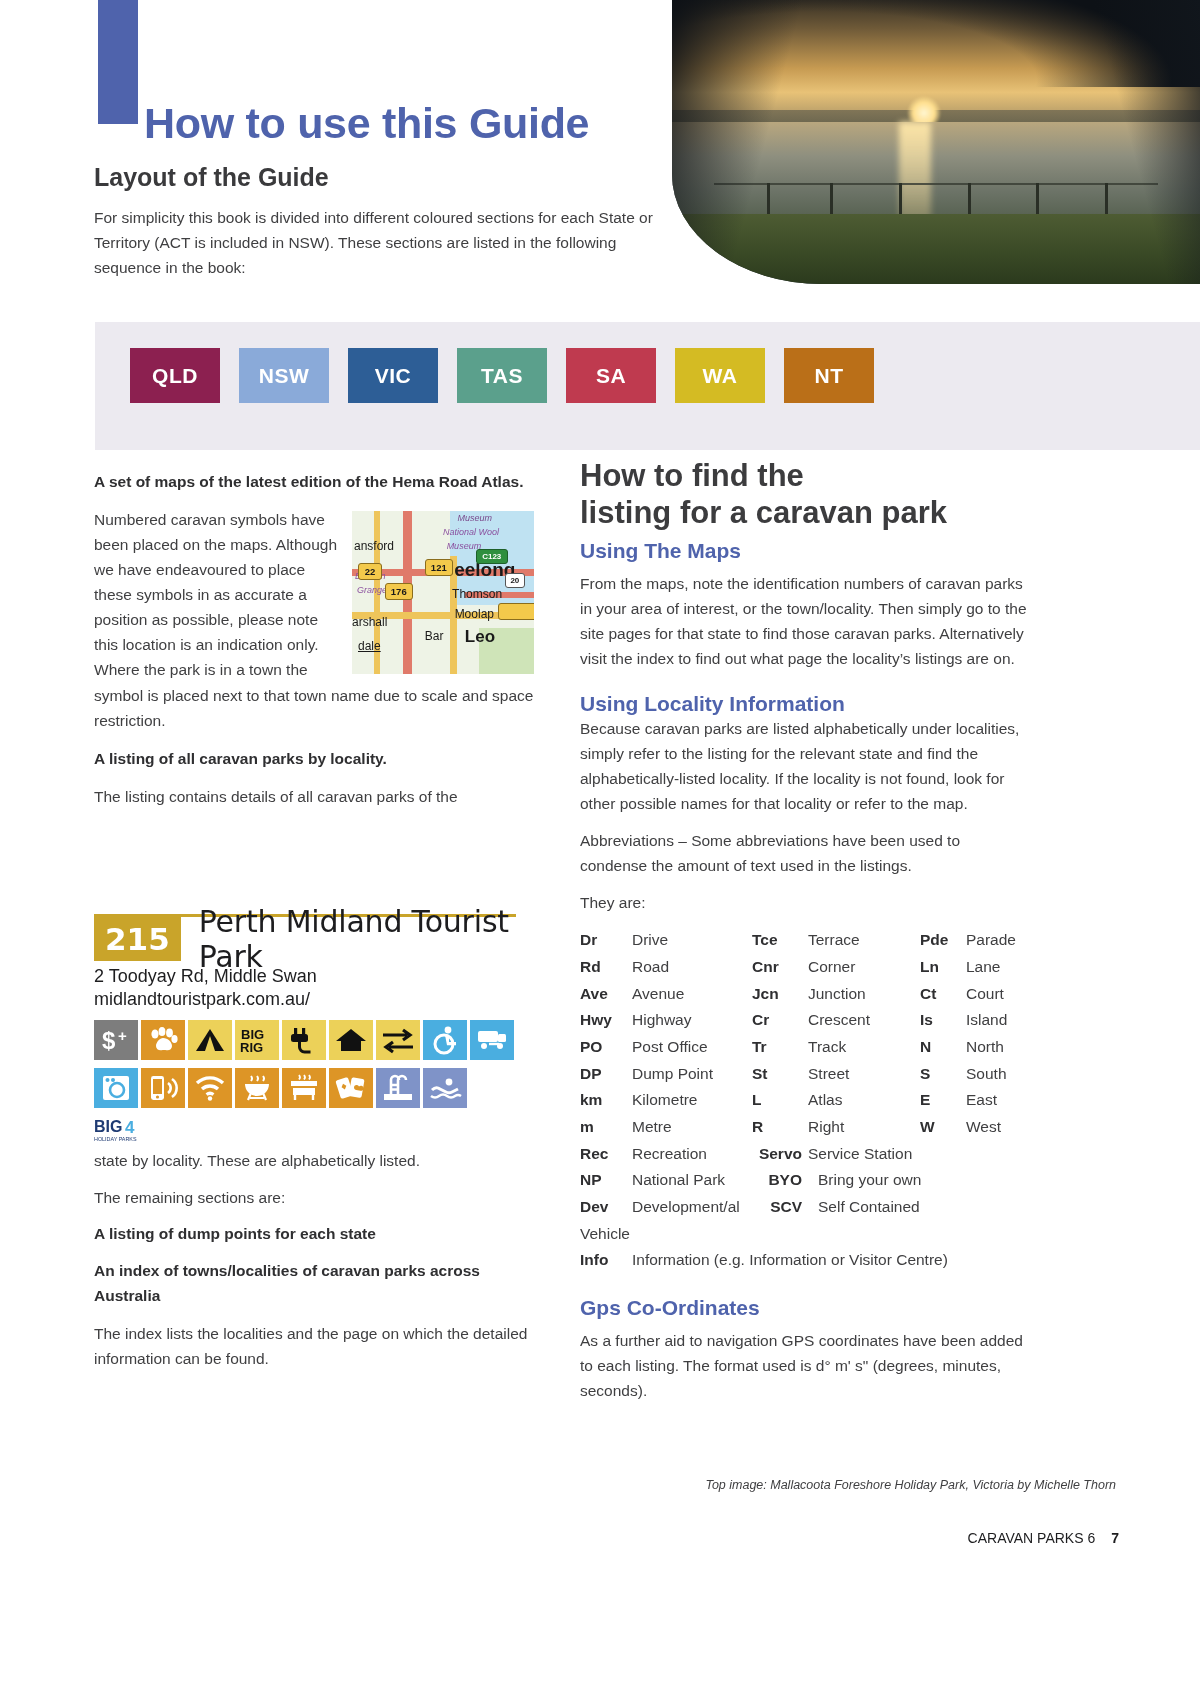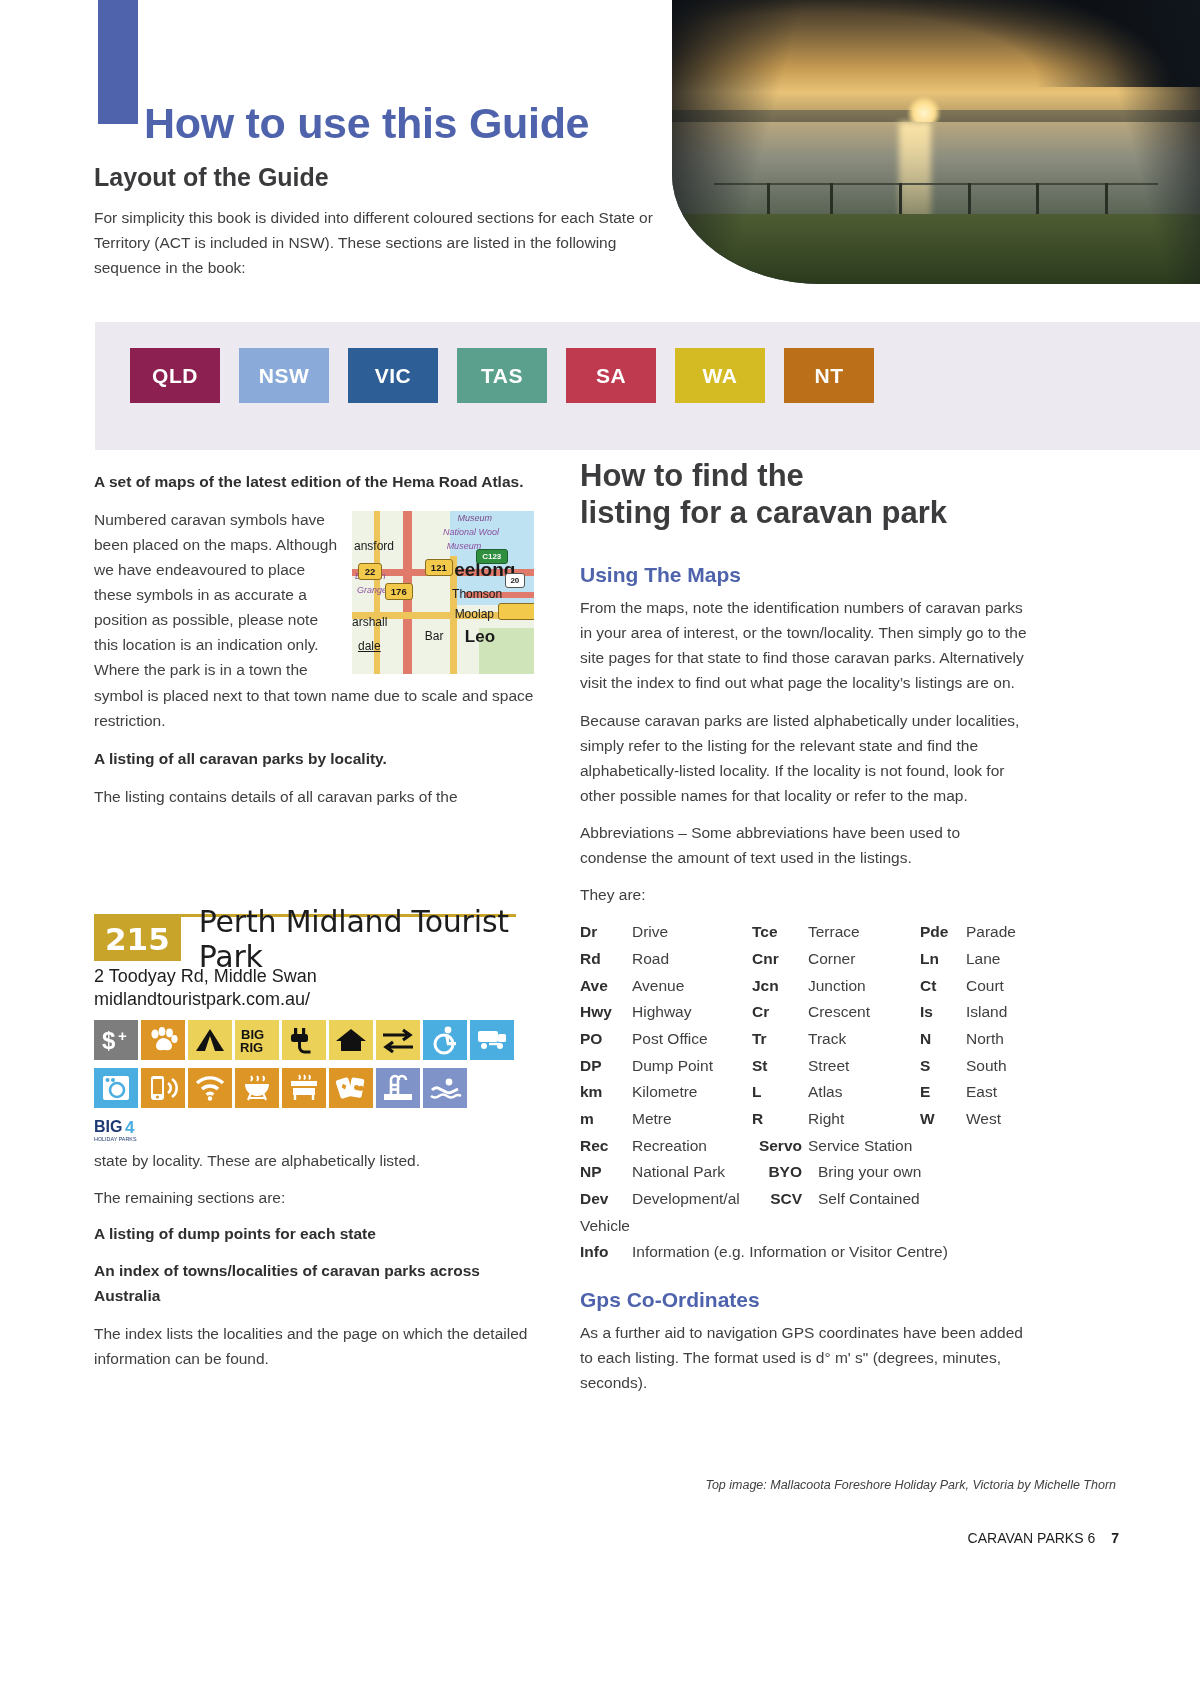--- a/index.html
+++ b/index.html
@@ -318,23 +318,24 @@
   <p class="bodyb">An index of towns/localities of caravan parks across Australia</p>
   <p class="body">The index lists the localities and the page on which the detailed information can be found.</p>
 </div>
 
 <div class="colR">
   <div class="h2blue" style="font-size:31px;color:#3c3c3e;font-weight:bold;line-height:1.18;">
     <span>How to find the</span><br>
     <span>listing for a caravan park</span>
   </div>
 
-  <div class="h3blue" style="margin-top:32px;">Using The Maps</div>
+  <div class="h3blue" style="margin-top:8px;">Using The Maps</div>
   <p class="body" style="margin-top:8px;">From the maps, note the identification numbers of caravan parks in your area of interest, or the town/locality. Then simply go to the site pages for that state to find those caravan parks. Alternatively visit the index to find out what page the locality’s listings are on.</p>
 
+  <div class="h3blue" style="margin-top:20px;">Using Locality Information</div>
   <p class="body" style="">Because caravan parks are listed alphabetically under localities, simply refer to the listing for the relevant state and find the alphabetically-listed locality. If the locality is not found, look for other possible names for that locality or refer to the map.</p>
 
   <p class="body">Abbreviations – Some abbreviations have been used to condense the amount of text used in the listings.</p>
   <p class="body">They are:</p>
 
   <div class="abbr">
     <b>Dr</b>
       <span>Drive</span>
       <b>Tce</b>
       <span>Terrace</span>

